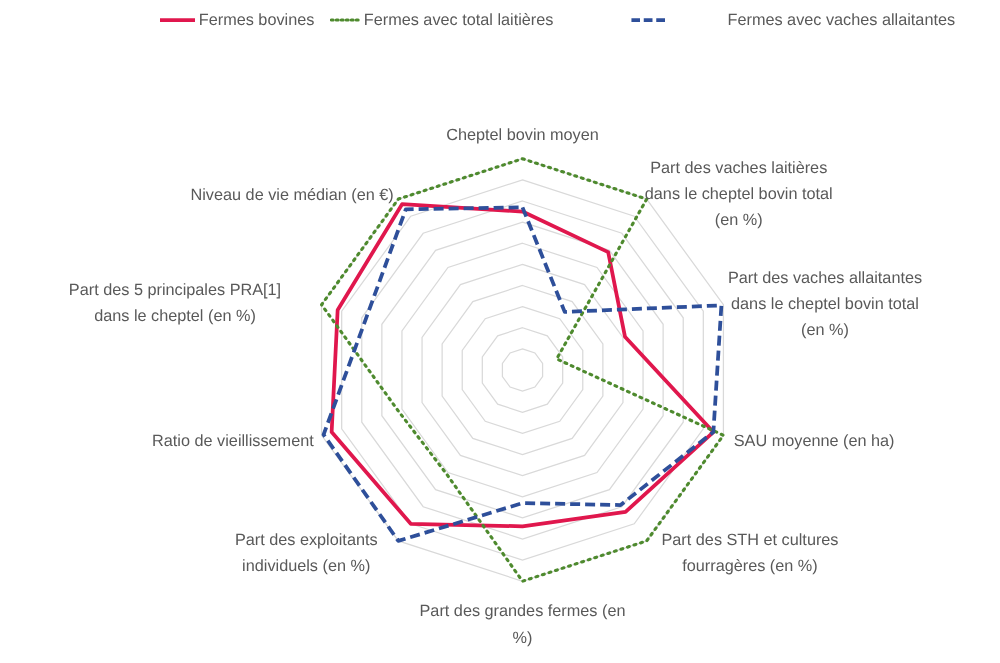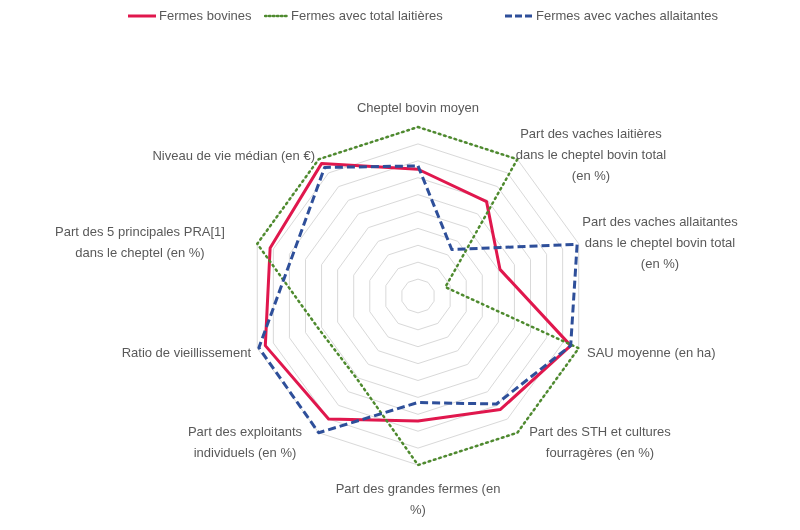--- a/index.html
+++ b/index.html
@@ -20,21 +20,21 @@
         <line x1="0" y1="4" x2="28" y2="4" stroke="#E0174D" stroke-width="3"></line>
       </svg>
     <span>Fermes bovines</span>
   </div>
   <div class="legend-item" style="left:264px;">
     <svg width="24" height="8">
         <line x1="1" y1="4" x2="23" y2="4" stroke="#4E8A2E" stroke-width="2.5" stroke-dasharray="1.5 2.5" stroke-linecap="round"></line>
       </svg>
     <span>Fermes avec total laitières</span>
   </div>
-  <div class="legend-item" style="left:505px;">
+  <div class="legend-item" style="left:505px;gap:46px;">
     <svg width="28" height="8">
         <line x1="0" y1="4" x2="28" y2="4" stroke="#2E4F9A" stroke-width="3" stroke-dasharray="7 3"></line>
       </svg>
     <span>Fermes avec vaches allaitantes</span>
   </div>
 </div>
 
 <svg id="chart" width="800" height="530">
   <g id="grid">
       <polygon points="418,279.1 427.9335707637428,282.3276127950634 434.0728551253881,290.77761279506336 434.0728551253881,301.2223872049366 427.9335707637428,309.6723872049366 418,312.9 408.0664292362572,309.6723872049366 401.9271448746119,301.22238720493664 401.9271448746119,290.7776127950634 408.0664292362572,282.3276127950634" fill="none" stroke="#D9D9D9" stroke-width="1"></polygon>

